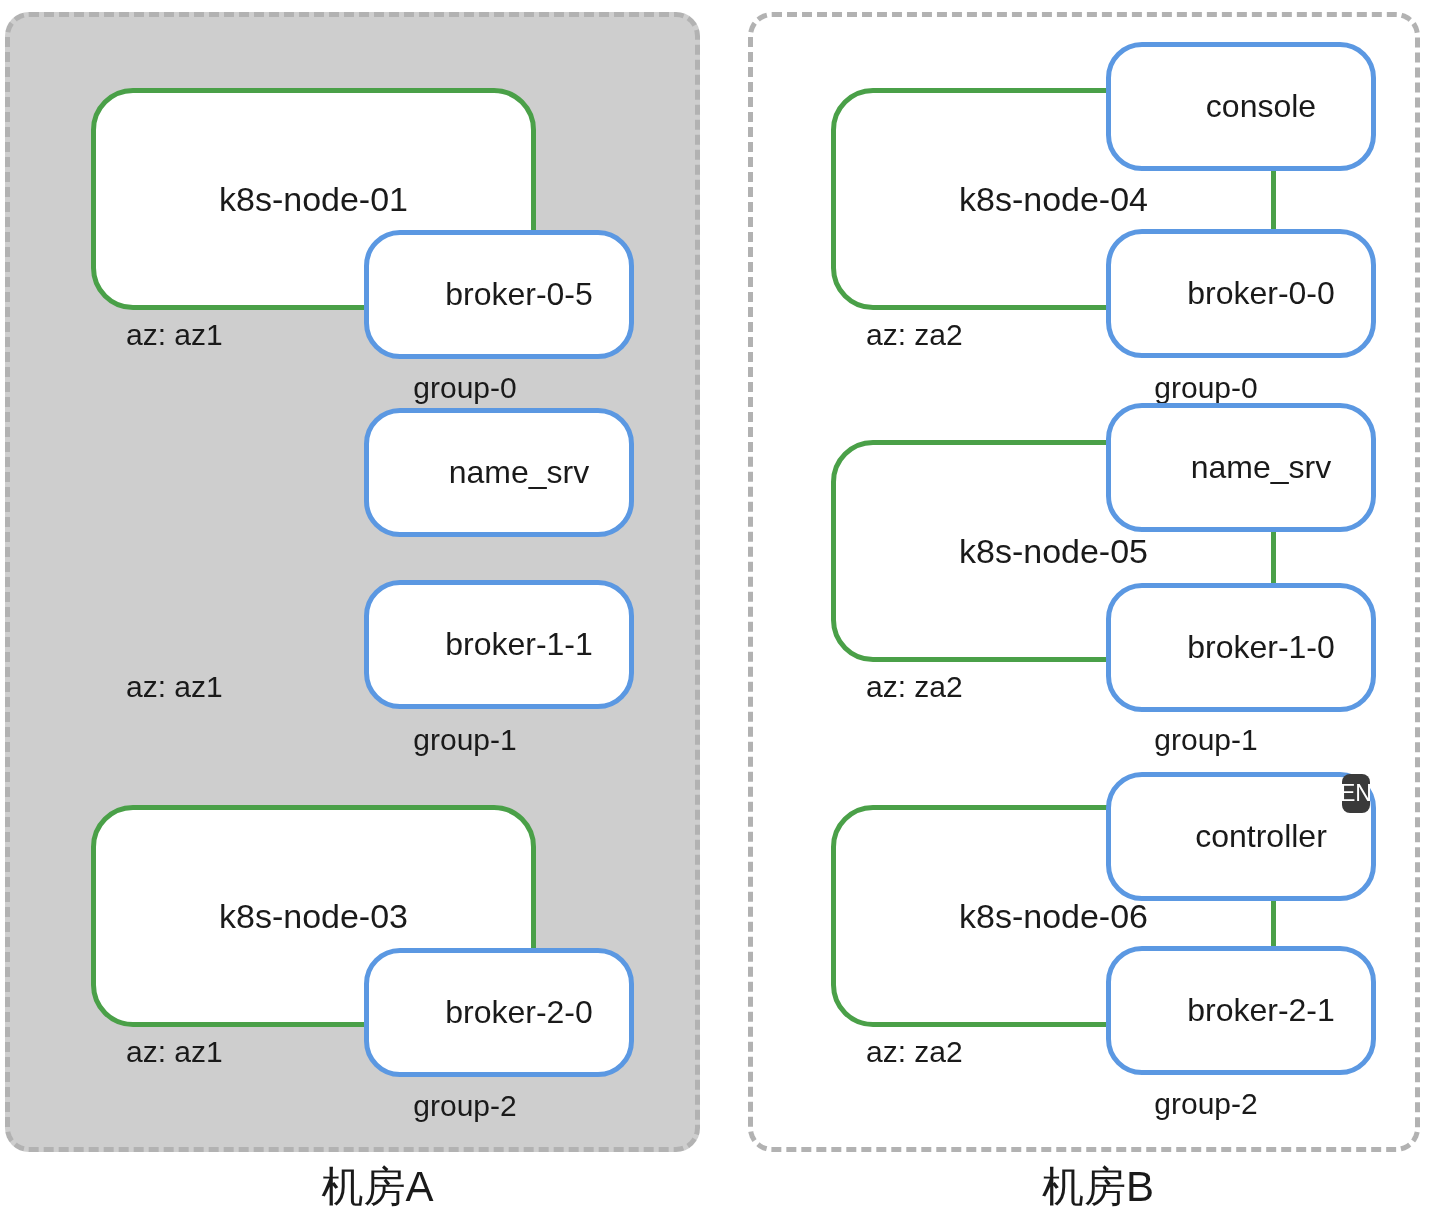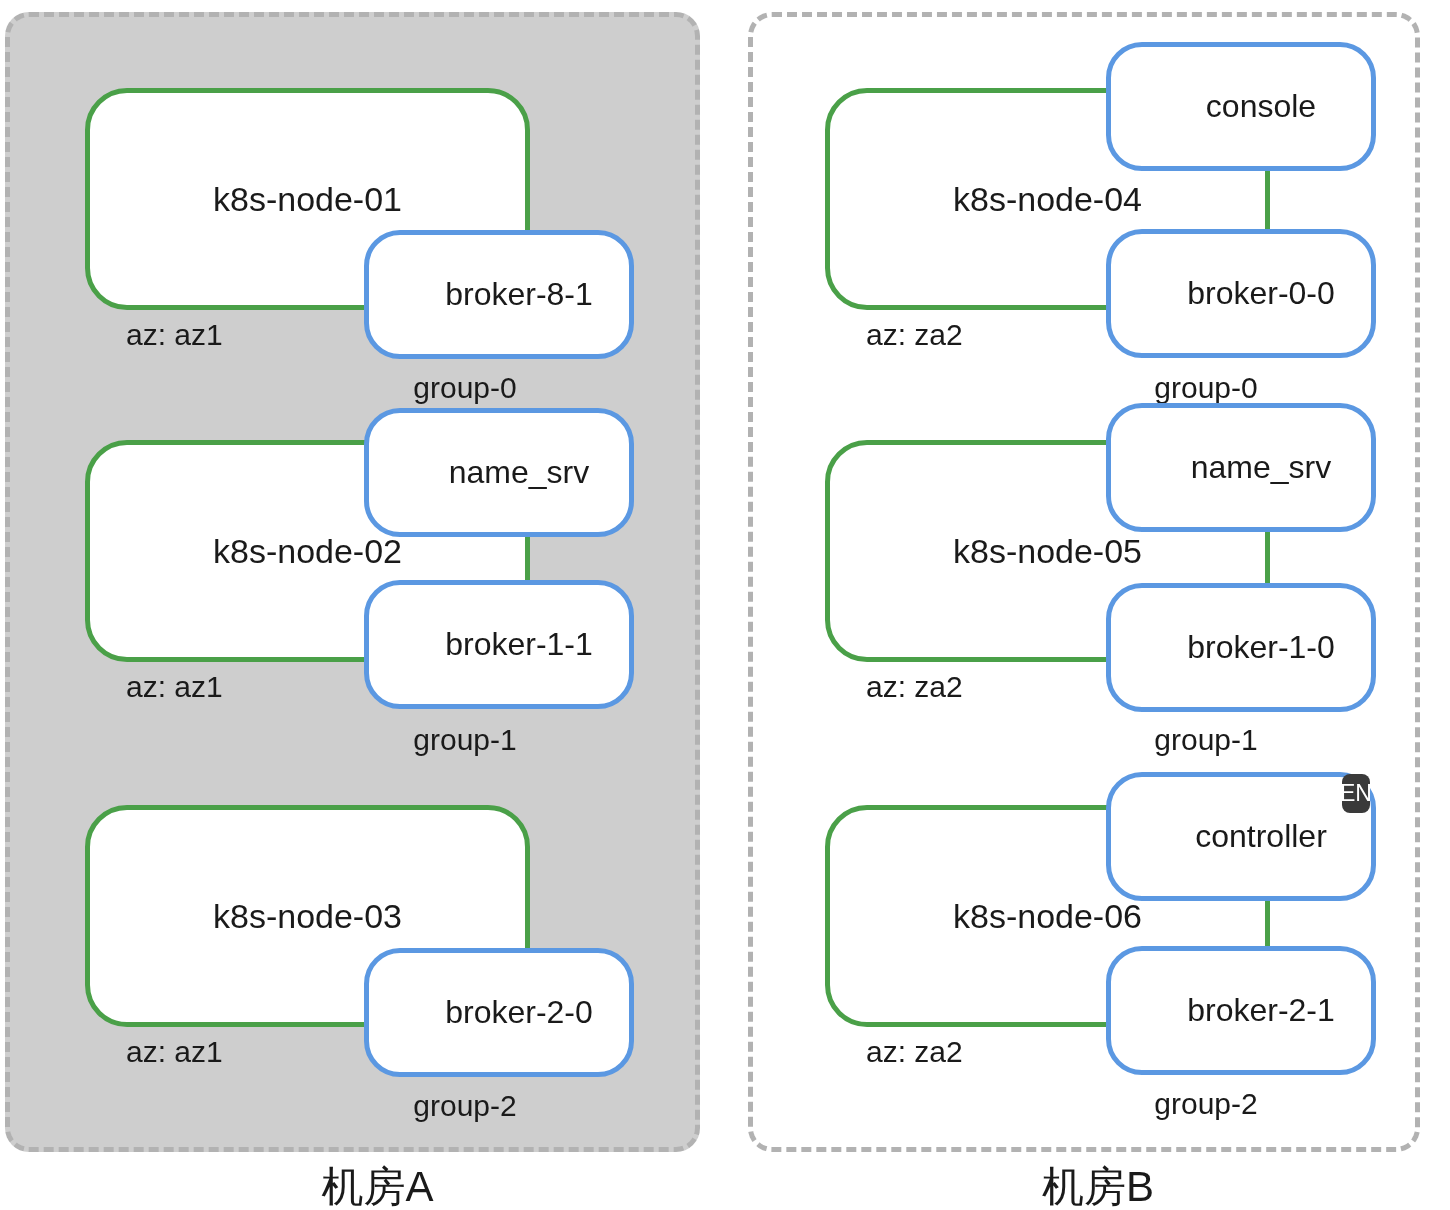--- a/index.html
+++ b/index.html
@@ -43,20 +43,21 @@
     position: absolute;
     width: 445px;
     height: 222px;
     background: #ffffff;
     border: 5px solid var(--node-border);
     border-radius: 42px;
     z-index: 1;
     display: flex;
     align-items: center;
     justify-content: center;
+    margin-left: 6px;
   }
   .node-label {
     font-size: 34px;
     color: var(--text-color);
     white-space: nowrap;
   }
   .svc {
     position: absolute;
     width: 270px;
     height: 129px;
@@ -111,27 +112,24 @@
 
 <div class="stage">
 
   <div class="room-panel room-a"></div>
 
   <div class="node" style="left:85px; top:88px;">
     <span class="node-label">k8s-node-01</span>
   </div>
   <div class="az-label" style="left:126px; top:318px;">az: az1</div>
   <div class="svc" style="left:364px; top:230px;">
-    <span class="svc-label">broker-8-1</span>
+    <span class="svc-label">broker-0-5</span>
   </div>
   <div class="group-label" style="left:330px; top:371px;">group-0</div>
 
-  <div class="node" style="left:85px; top:440px;">
-    <span class="node-label">k8s-node-02</span>
-  </div>
   <div class="az-label" style="left:126px; top:670px;">az: az1</div>
   <div class="svc" style="left:364px; top:408px;">
     <span class="svc-label">name_srv</span>
   </div>
   <div class="svc" style="left:364px; top:580px;">
     <span class="svc-label">broker-1-1</span>
   </div>
   <div class="group-label" style="left:330px; top:723px;">group-1</div>
 
   <div class="node" style="left:85px; top:805px;">

